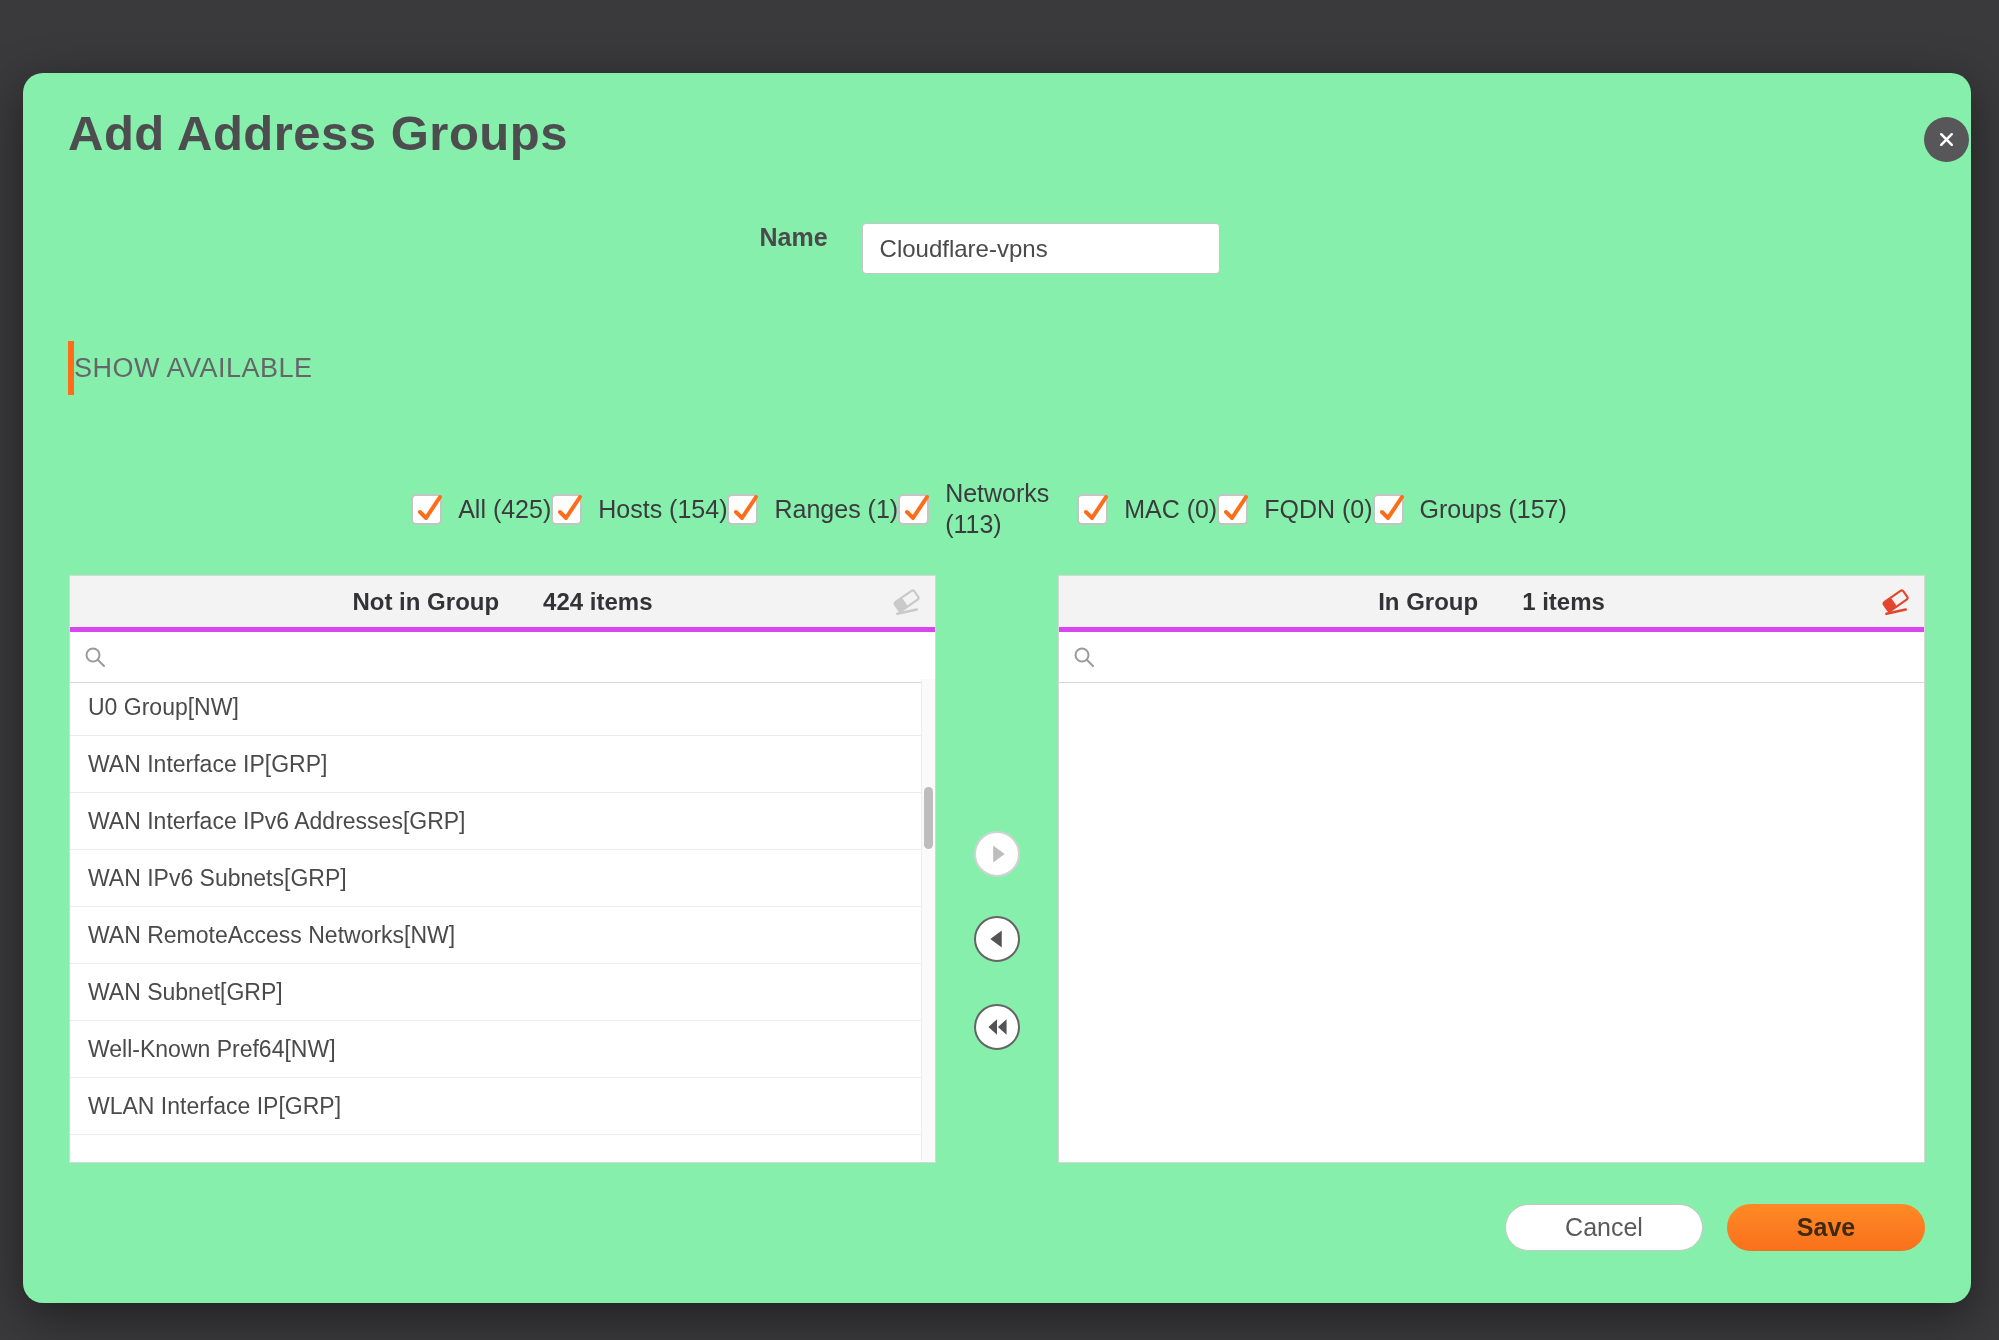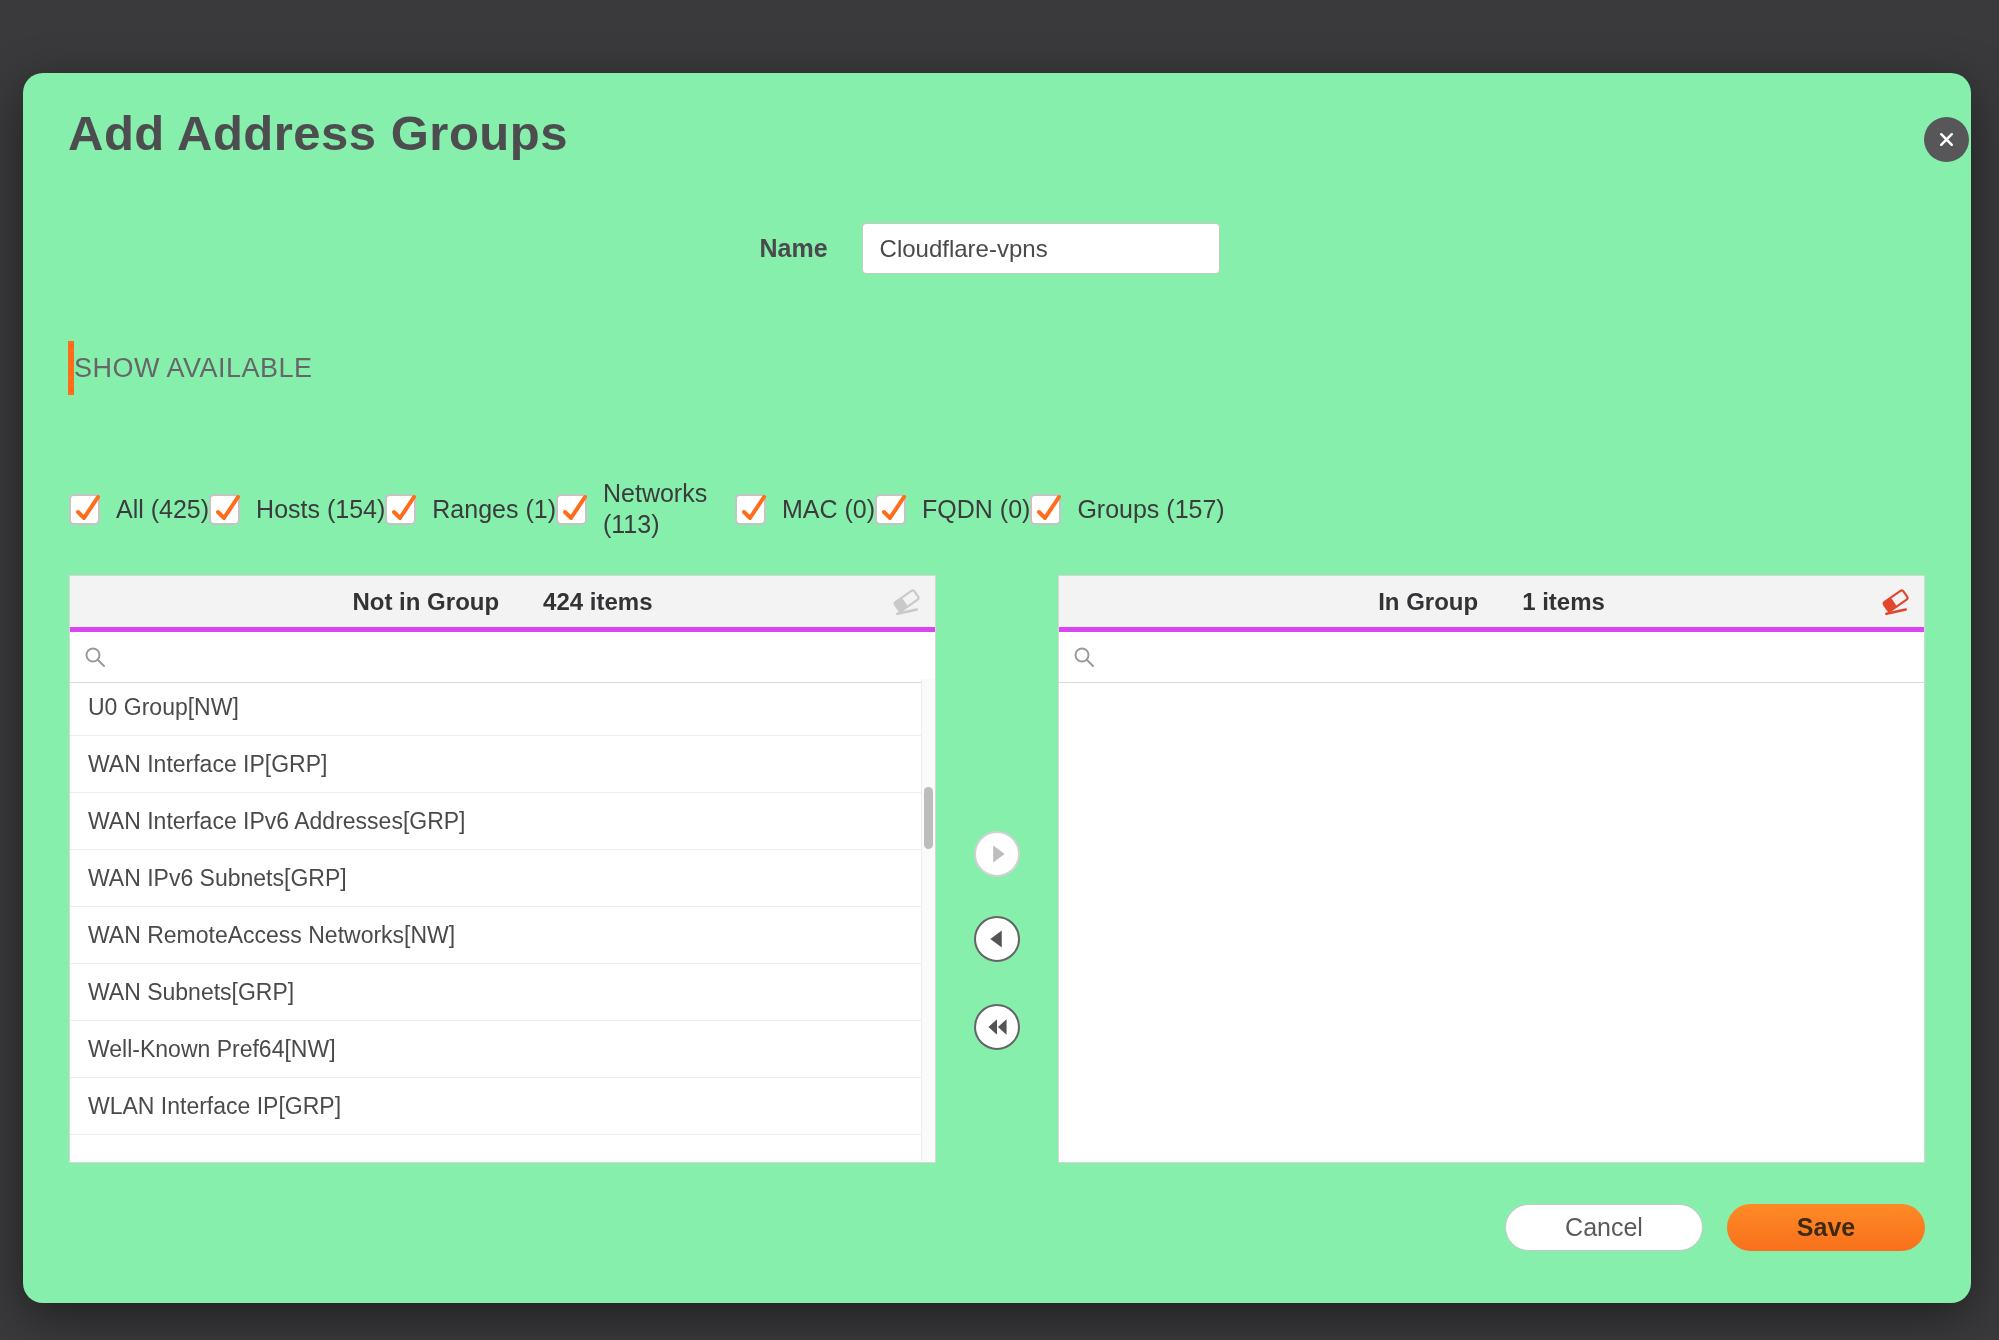--- a/index.html
+++ b/index.html
@@ -16,35 +16,35 @@
   .dialog-title{
     position:absolute;left:45px;top:32px;
     font-size:49px;font-weight:bold;color:#4d4d50;letter-spacing:.5px;
   }
   .close-btn{
     position:absolute;top:44px;right:2px;width:45px;height:45px;border-radius:50%;
     background:#57575a;border:none;display:flex;align-items:center;justify-content:center;
     cursor:pointer;padding:0;
   }
   
-  .name-row{position:absolute;left:0;right:15px;top:150px;display:flex;justify-content:center;align-items:center;gap:34px;}
+  .name-row{position:absolute;left:0;right:15px;top:150px;display:flex;justify-content:center;gap:34px;}
   .name-label{font-size:25px;font-weight:bold;color:#4a4a4c;}
   .name-input{
     width:322px;height:49px;border:1px solid #c6c6c6;border-radius:4px;
     font-size:24px;color:#4a4a4c;padding:0 17px;outline:none;
     font-family:"Liberation Sans", sans-serif;
   }
   
   .section{position:absolute;left:45px;top:268px;display:flex;align-items:center;}
   .section-bar{width:6px;height:54px;background:#ff6c1a;}
   .section-title{font-size:27px;color:#666669;letter-spacing:.5px;}
   
   .filters{
     position:absolute;left:46px;right:62px;top:396px;height:80px;
-    display:flex;justify-content:flex-start;align-items:center;
+    display:flex;justify-content:center;align-items:center;
   }
   .filter-item{display:flex;align-items:center;gap:16px;cursor:pointer;}
   .filter-label{font-size:25px;color:#3b3b3d;white-space:nowrap;}
   .filter-item:nth-of-type(4) .filter-label{white-space:normal;max-width:132px;line-height:1.25;}
   .checkbox{
     position:relative;width:27px;height:27px;border:2px solid #c4c4c4;border-radius:5px;
     background:#fff;flex:0 0 auto;
   }
   .checkbox svg{position:absolute;left:1px;top:1px;overflow:visible;}
   
@@ -229,21 +229,21 @@
             <div class="list-item">U0 Group[NW]</div>
 
             <div class="list-item">WAN Interface IP[GRP]</div>
 
             <div class="list-item">WAN Interface IPv6 Addresses[GRP]</div>
 
             <div class="list-item">WAN IPv6 Subnets[GRP]</div>
 
             <div class="list-item">WAN RemoteAccess Networks[NW]</div>
 
-            <div class="list-item">WAN Subnets[GRP]</div>
+            <div class="list-item">WAN Subnet[GRP]</div>
 
             <div class="list-item">Well-Known Pref64[NW]</div>
 
             <div class="list-item">WLAN Interface IP[GRP]</div>
           </div>
         <div class="scroll-track">
           <span class="scroll-thumb"></span>
         </div>
       </div>
 

